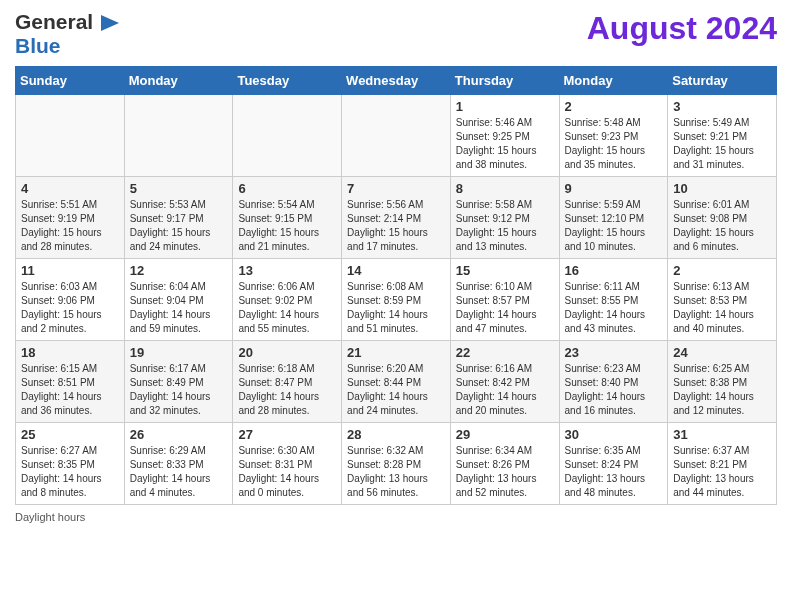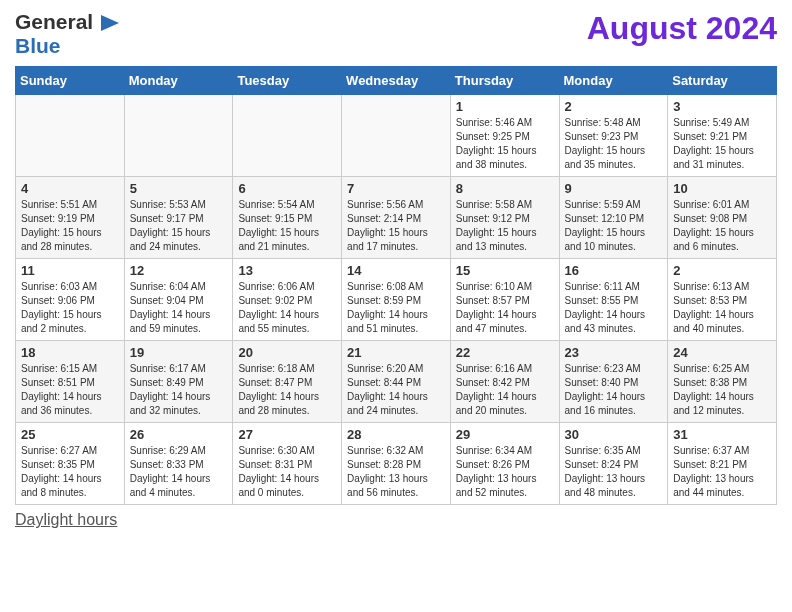--- a/index.html
+++ b/index.html
@@ -69,24 +69,23 @@
       display: block;
       margin-bottom: 2px;
     }
     .day-info {
       font-size: 10px;
       color: #333;
       line-height: 1.4;
     }
     .footer {
       margin-top: 6px;
-      font-size: 16px;
+      font-size: 11px;
       color: #555;
       text-align: left;
-      text-decoration: underline;
     }
   </style>
 </head>
 <body>
 
 <div class="header">
   <div class="logo">
       <div style="display:flex;align-items:center;gap:4px">
   <div style="font-size:21px;font-weight:bold;line-height:1.15;">
     <span style="color:#333">General</span>

